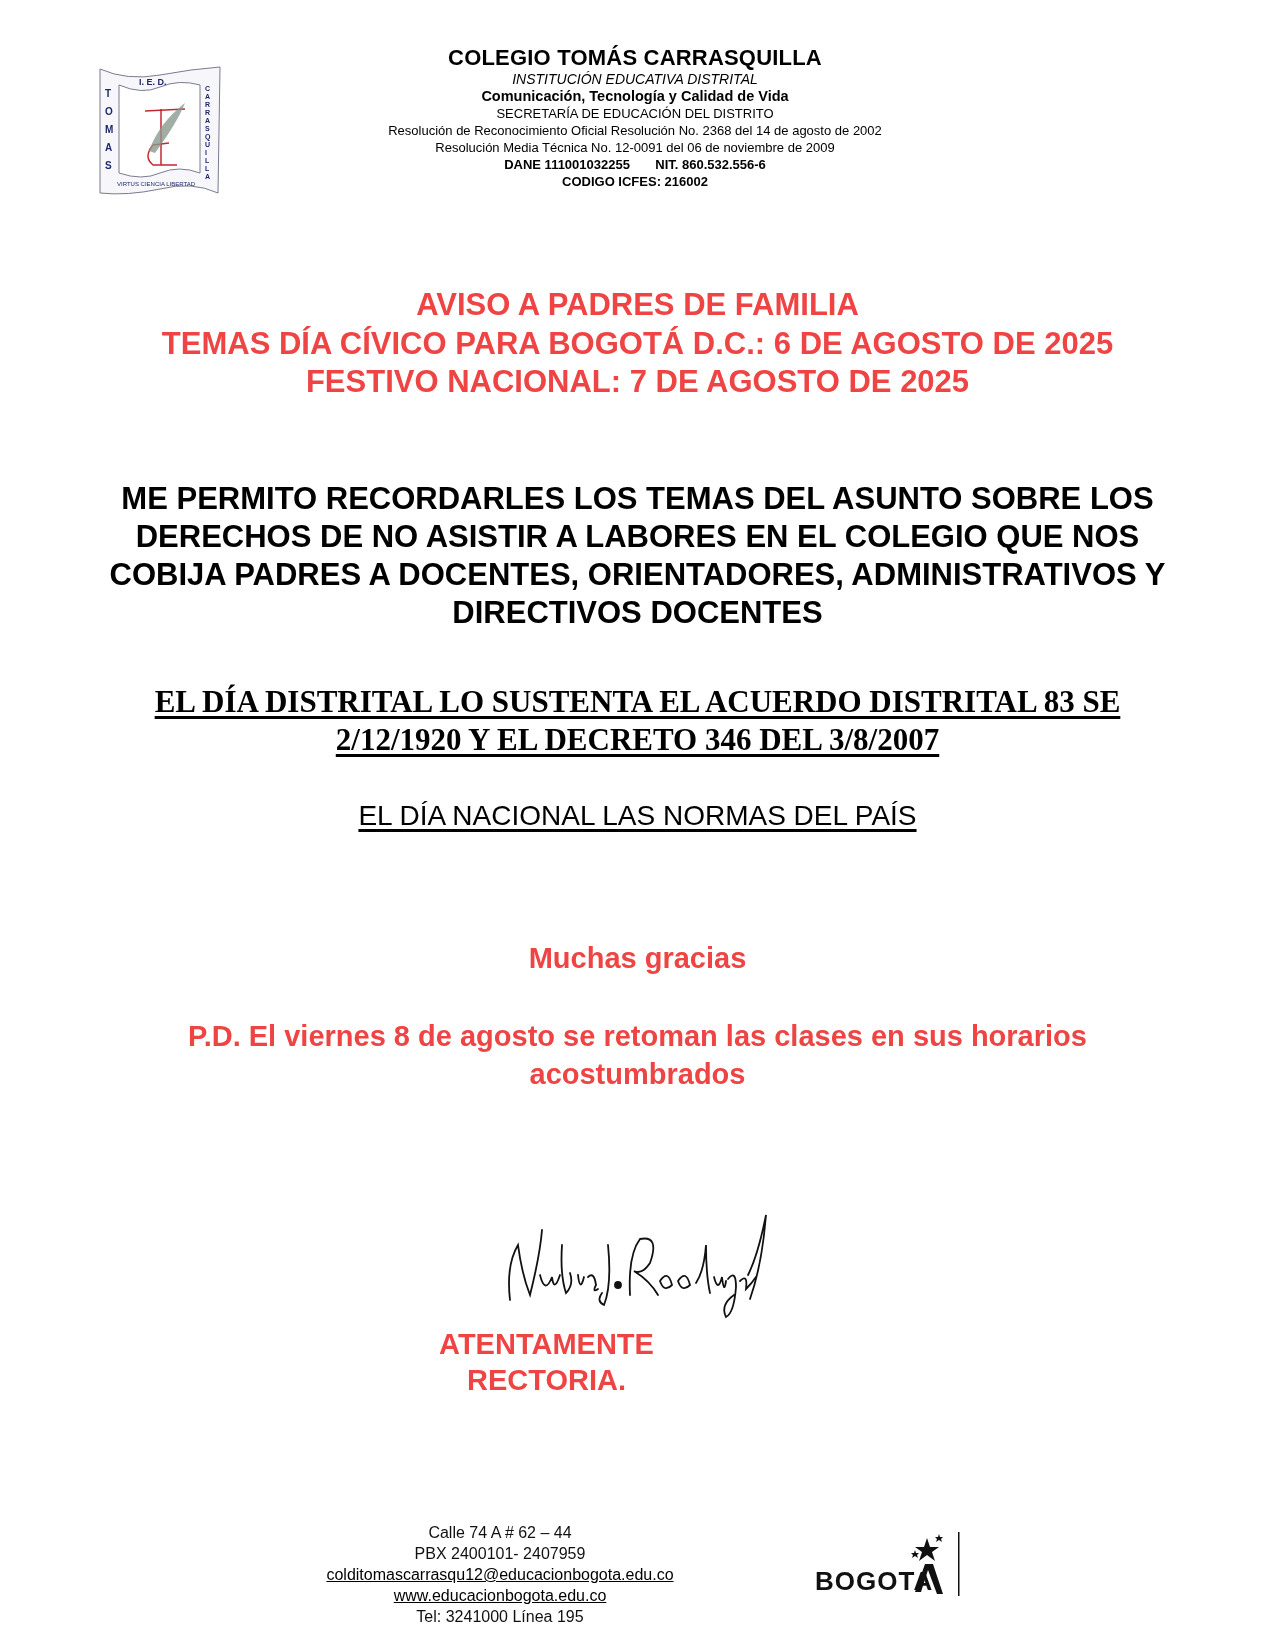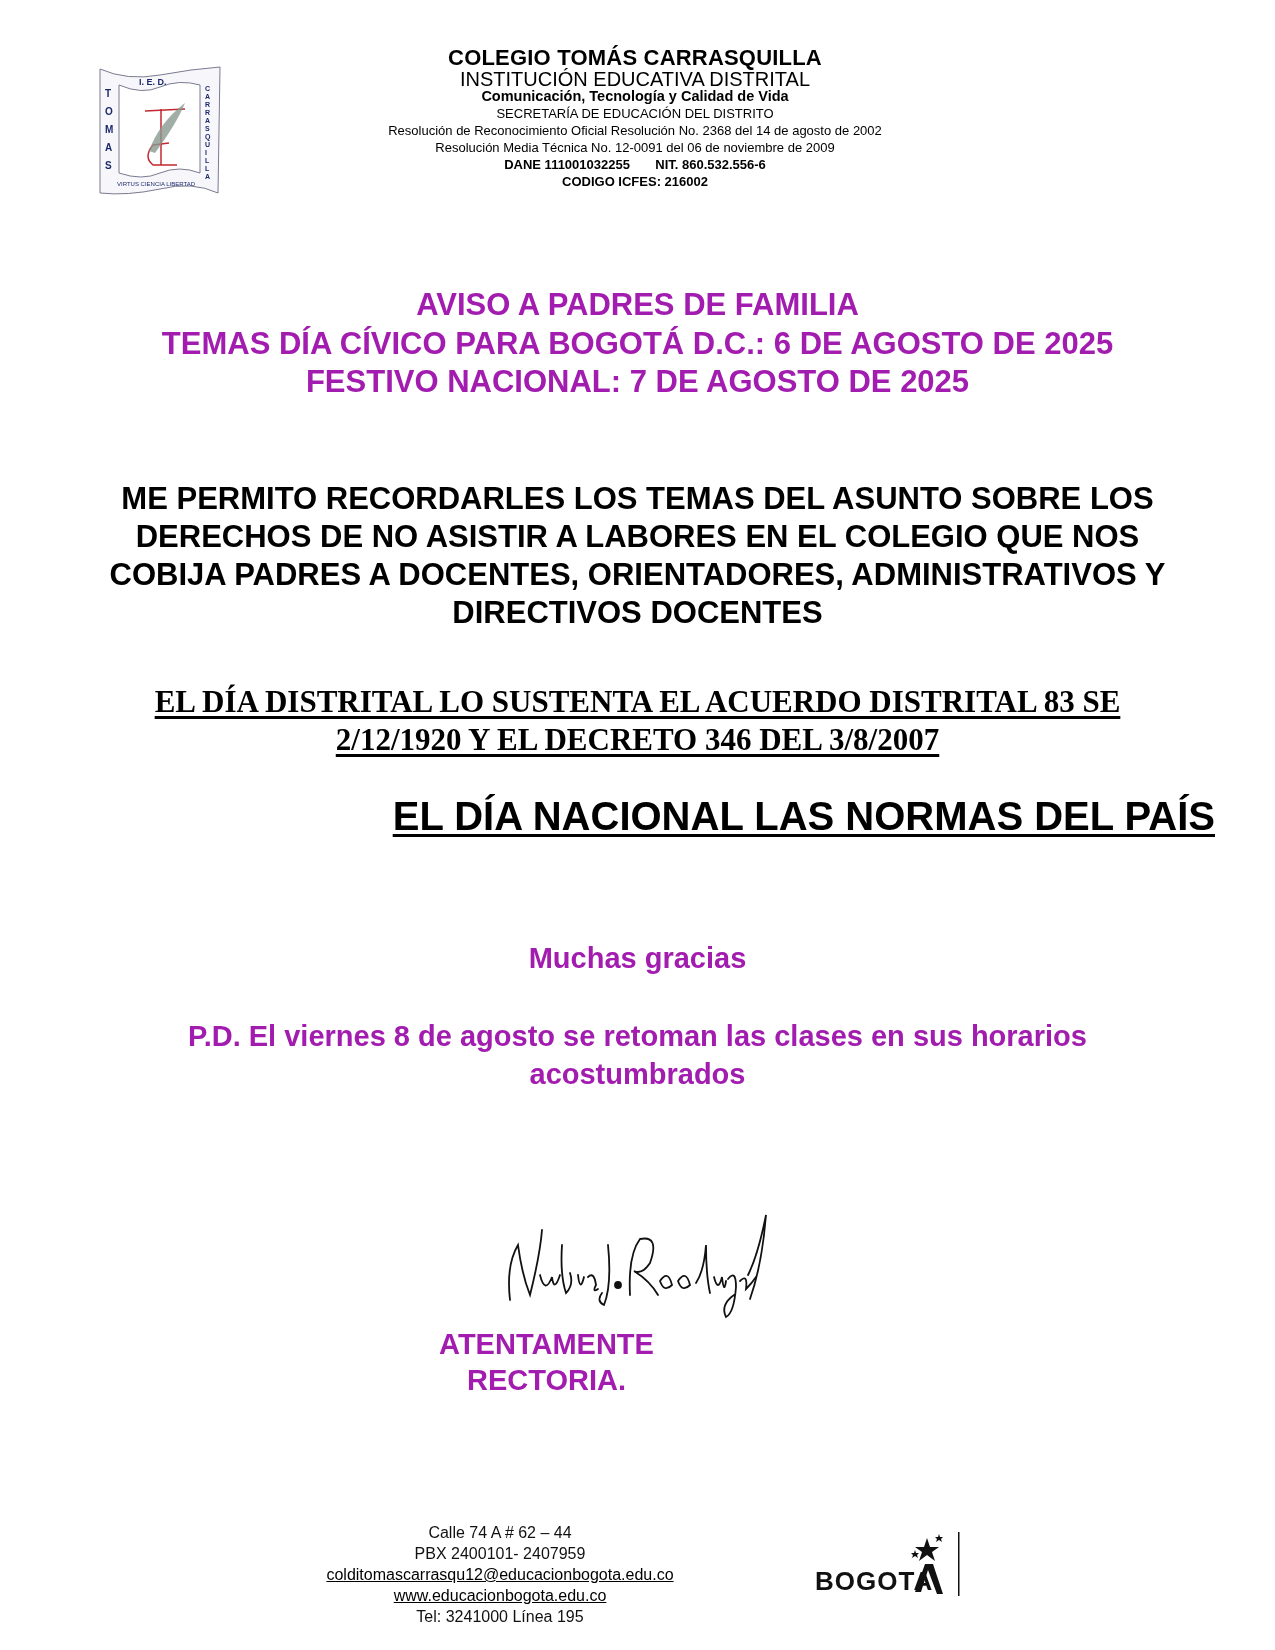--- a/index.html
+++ b/index.html
@@ -2,31 +2,31 @@
 <html><head>
 <meta charset="utf-8">
 <style>
   html, body { margin:0; padding:0; background:#ffffff; }
   body { width:1275px; height:1650px; position:relative; overflow:hidden; font-family:"Liberation Sans", sans-serif; color:#000; }
   .abs { position:absolute; }
   
   #logo { left:97px; top:65px; width:126px; height:131px; }
   #header { left:330px; top:44px; width:610px; text-align:center; line-height:17px; }
   #header .title { font-size:22px; font-weight:bold; line-height:27px; letter-spacing:0.2px; }
-  #header .l { font-size:20px; }
+  #header .l { font-size:14px;font-style:italic; }
   #header .lb { font-size:14.5px; font-weight:bold; }
   #header .sm { font-size:13px; }
   #header .smb { font-size:13px; font-weight:bold; }
   
-  .red { color:#a21caf; }
+  .red { color:#ef4444; }
   #notice-heading { left:0; width:1275px; top:286px; font-size:31px; font-weight:bold; line-height:38.5px; text-align:center; }
   #body-para { left:60px; width:1155px; top:480px; font-size:31px; font-weight:bold; line-height:38px; text-align:center; }
   #legal-block { left:60px; width:1155px; top:683px; font-size:31px; font-weight:bold; line-height:38px; text-align:center;font-family:Liberation Serif, serif; }
   #legal-block span { text-decoration:underline; text-decoration-thickness:3px; text-underline-offset:4px; }
-  #national { left:60px; width:1155px; top:797px; font-size:40px; font-weight:bold; line-height:38px; text-align:right; }
+  #national { left:60px; width:1155px; top:797px; font-size:28px; font-weight:normal; line-height:38px; text-align:center; }
   #national span { text-decoration:underline; text-decoration-thickness:3px; text-underline-offset:4px; }
   #thanks { left:0; width:1275px; top:940px; font-size:29px; font-weight:bold; line-height:36px; text-align:center; }
   #pd { left:80px; width:1115px; top:1017px; font-size:29px; font-weight:bold; line-height:38px; text-align:center; }
   #signature { left:500px; top:1205px; width:270px; height:120px; }
   #closing { left:0; width:1093px; top:1326px; font-size:29px; font-weight:bold; line-height:36px; text-align:center; }
   
   #footer { left:280px; width:440px; top:1522px; font-size:16px; line-height:21px; text-align:center; color:#111; }
   #footer a { color:#000000; text-decoration:underline; }
   #bogota-logo { left:815px; top:1530px; width:150px; height:72px; }
 </style>

